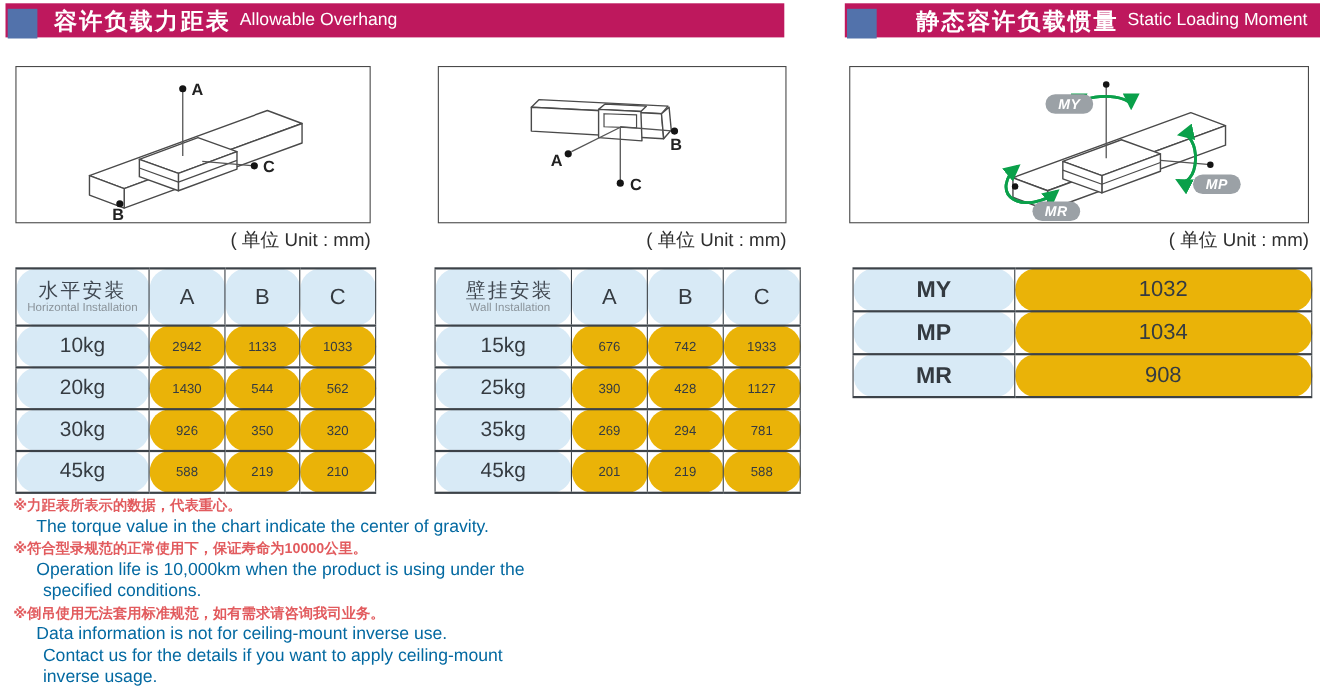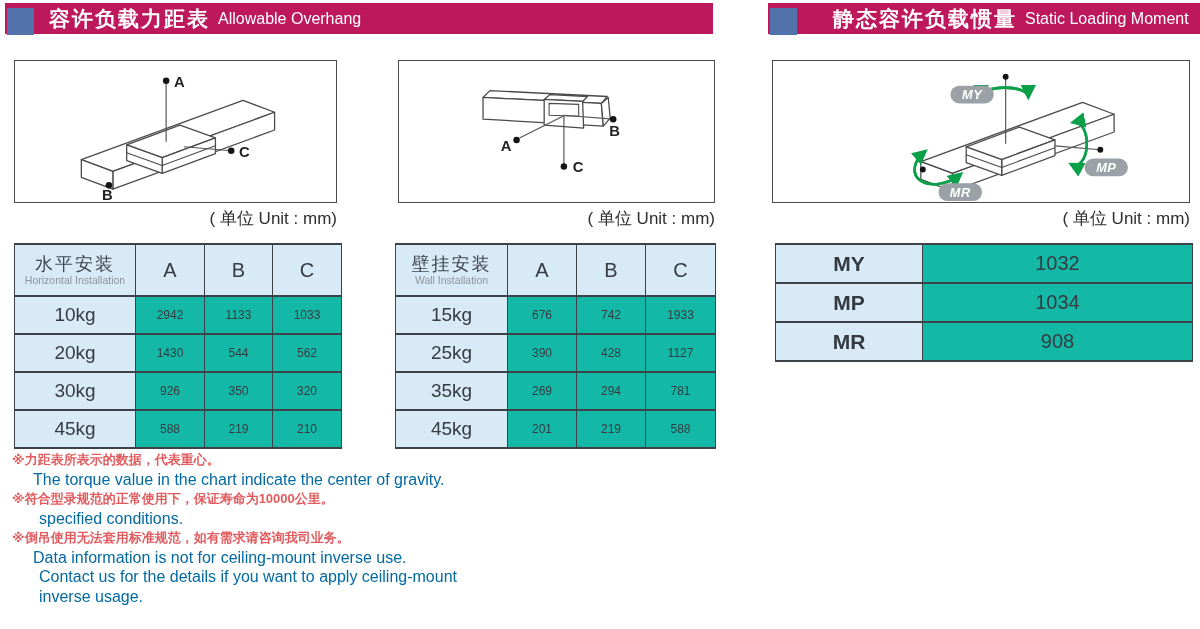--- a/index.html
+++ b/index.html
@@ -28,23 +28,23 @@
   .badge{fill:#9ba1a6;stroke:none;}
   .badge-text{font-family:"Liberation Sans",sans-serif;font-size:13px;font-weight:700;font-style:italic;fill:#fff;text-anchor:middle;letter-spacing:.5px;}
 
   
   .unit{position:absolute;top:207px;width:220px;text-align:right;font-size:17px;color:#2e2e2e;}
 
   
   table{border-collapse:collapse;position:absolute;top:243px;table-layout:fixed;}
   td{border-left:1px solid #3c4248;border-right:1px solid #3c4248;
      border-top:2px solid #3c4248;border-bottom:2px solid #3c4248;
-     text-align:center;vertical-align:middle;padding:0;}
+     text-align:center;vertical-align:middle;padding:0;border-radius:19px;}
   .cell-blue{background:#d8eaf6;}
-  .cell-white{background:#14b8a6;}
+  .cell-white{background:#eab308;}
   .head-zh{font-size:18px;color:#3f4750;letter-spacing:2px;line-height:20px;}
   .head-en{font-size:10.5px;color:#8b949b;letter-spacing:0;line-height:12px;}
   .col-abc{font-size:20px;color:#353b41;}
   .load{font-size:19px;color:#353b41;}
   .val{font-size:12px;color:#353b41;}
   .mom-label{font-size:21px;font-weight:700;color:#333a40;}
   .mom-val{font-size:20px;color:#353b41;}
   .t1{left:14px;width:323px;}
   .t2{left:395px;width:316px;}
   .t3{left:775px;width:415px;}
@@ -189,21 +189,21 @@
       <td class="cell-white val">588</td>
       <td class="cell-white val">219</td>
       <td class="cell-white val">210</td>
     </tr>
   </tbody>
     </table>
 
   <table class="t2">
     <tbody>
         <tr style="height:52px;">
-      <td class="cell-blue" style="width:111px;">
+      <td class="cell-blue" style="width:111px;padding-left:12px;">
         <div class="head-zh">壁挂安装</div>
         <div class="head-en">Wall Installation</div>
       </td>
       <td class="cell-blue col-abc" style="width:68px;">A</td>
       <td class="cell-blue col-abc" style="width:68px;">B</td>
       <td class="cell-blue col-abc" style="width:69px;">C</td>
     </tr>
     <tr style="height:38px;">
       <td class="cell-blue load">15kg</td>
       <td class="cell-white val">676</td>
@@ -245,20 +245,21 @@
       <td class="cell-blue mom-label">MR</td>
       <td class="cell-white mom-val">908</td>
     </tr>
   </tbody>
     </table>
 
   <div class="notes">
     <div class="note-zh">※力距表所表示的数据，代表重心。</div>
     <div class="note-en">The torque value in the chart indicate the center of gravity.</div>
     <div class="note-zh">※符合型录规范的正常使用下，保证寿命为10000公里。</div>
+    <div class="note-en">Operation life is 10,000km when the product is using under the</div>
     <div class="note-en cont">specified conditions.</div>
     <div class="note-zh">※倒吊使用无法套用标准规范，如有需求请咨询我司业务。</div>
     <div class="note-en">Data information is not for ceiling-mount inverse use.</div>
     <div class="note-en cont">Contact us for the details if you want to apply ceiling-mount</div>
     <div class="note-en cont">inverse usage.</div>
   </div>
 
 </div>
 
 </body></html>

